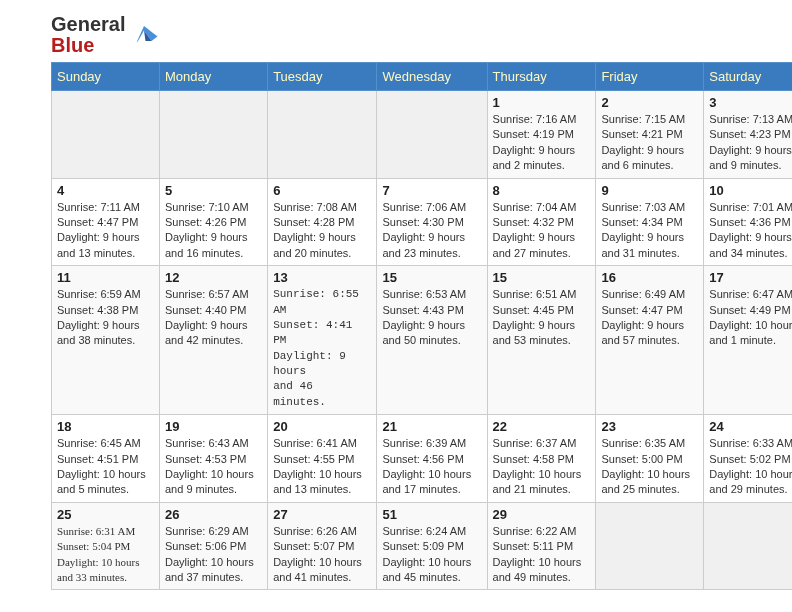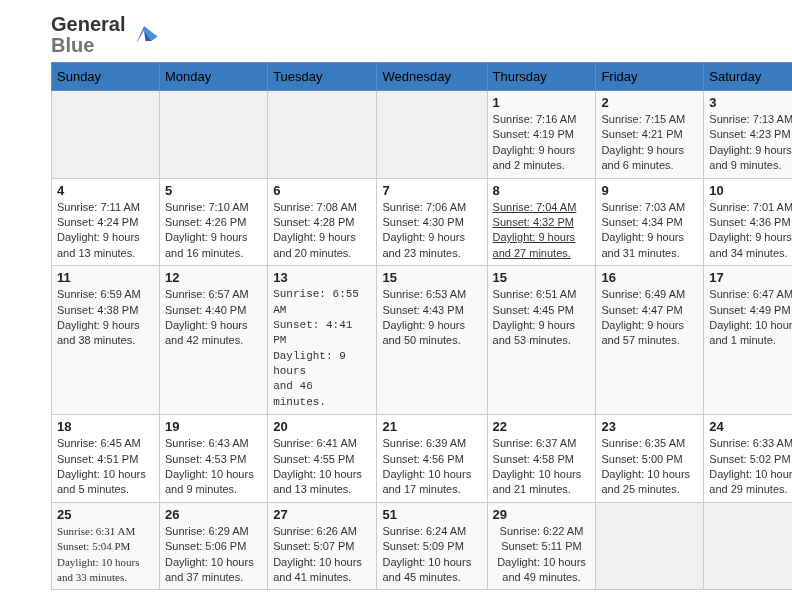--- a/index.html
+++ b/index.html
@@ -45,21 +45,21 @@
       color: #555;
       margin-top: 2px;
     }
     table {
       width: 100%;
       border-collapse: collapse;
       font-size: 11px;
     }
     thead tr th {
       background: #3a7abf;
-      color: #000000;
+      color: #fef9c3;
       padding: 6px 5px;
       font-size: 13px;
       font-weight: normal;
       border: 1px solid #5590cc;
       text-align: left;
     }
     tbody tr td {
       border: 1px solid #ccc;
       padding: 4px 5px;
       vertical-align: top;
@@ -92,21 +92,21 @@
 </head>
 <body>
 
 <div class="page">
   <div class="header-row">
     <div class="logo">
       <div>
         <div style="display:flex;align-items:center;">
           <div style="line-height:1.05;">
             <div style="font-size:20px;font-weight:bold;color:#333;">General</div>
-            <div style="font-size:20px;font-weight:bold;color:#737373;">Blue</div>
+            <div style="font-size:20px;font-weight:bold;color:#b91c1c;">Blue</div>
           </div>
           <svg class="logo-icon" viewBox="0 0 40 40" width="38" height="38">
             <polygon points="10,30 20,8 38,22 30,28 20,14 12,28" fill="#4a90d9"></polygon>
             <polygon points="20,14 30,28 22,28" fill="#2a5a9f"></polygon>
           </svg>
         </div>
       </div>
     </div>
     <div class="title-block">
       <div class="month-year"></div>
@@ -151,21 +151,21 @@
             <div class="day-info" style="white-space: pre-line;">Sunrise: 7:13 AM
 Sunset: 4:23 PM
 Daylight: 9 hours
 and 9 minutes.</div>
           </td>
         </tr>
         <tr>
           <td>
             <span class="day-num">4</span>
             <div class="day-info" style="white-space: pre-line;">Sunrise: 7:11 AM
-Sunset: 4:24 PM
+Sunset: 4:47 PM
 Daylight: 9 hours
 and 13 minutes.</div>
           </td>
           <td>
             <span class="day-num">5</span>
             <div class="day-info" style="white-space: pre-line;">Sunrise: 7:10 AM
 Sunset: 4:26 PM
 Daylight: 9 hours
 and 16 minutes.</div>
           </td>
@@ -178,21 +178,21 @@
           </td>
           <td>
             <span class="day-num">7</span>
             <div class="day-info" style="white-space: pre-line;">Sunrise: 7:06 AM
 Sunset: 4:30 PM
 Daylight: 9 hours
 and 23 minutes.</div>
           </td>
           <td>
             <span class="day-num">8</span>
-            <div class="day-info" style="white-space: pre-line; text-decoration: underline;">Sunrise: 7:04 AM
+            <div class="day-info" style="white-space: pre-line;">Sunrise: 7:04 AM
 Sunset: 4:32 PM
 Daylight: 9 hours
 and 27 minutes.</div>
           </td>
           <td>
             <span class="day-num">9</span>
             <div class="day-info" style="white-space: pre-line;">Sunrise: 7:03 AM
 Sunset: 4:34 PM
 Daylight: 9 hours
 and 31 minutes.</div>
@@ -331,21 +331,21 @@
           </td>
           <td>
             <span class="day-num">51</span>
             <div class="day-info" style="white-space: pre-line;">Sunrise: 6:24 AM
 Sunset: 5:09 PM
 Daylight: 10 hours
 and 45 minutes.</div>
           </td>
           <td>
             <span class="day-num">29</span>
-            <div class="day-info" style="white-space: pre-line; text-align: center;">Sunrise: 6:22 AM
+            <div class="day-info" style="white-space: pre-line;">Sunrise: 6:22 AM
 Sunset: 5:11 PM
 Daylight: 10 hours
 and 49 minutes.</div>
           </td>
           <td class="empty-cell"></td>
           <td class="empty-cell"></td>
         </tr>
       </tbody>
   </table>
 </div>

